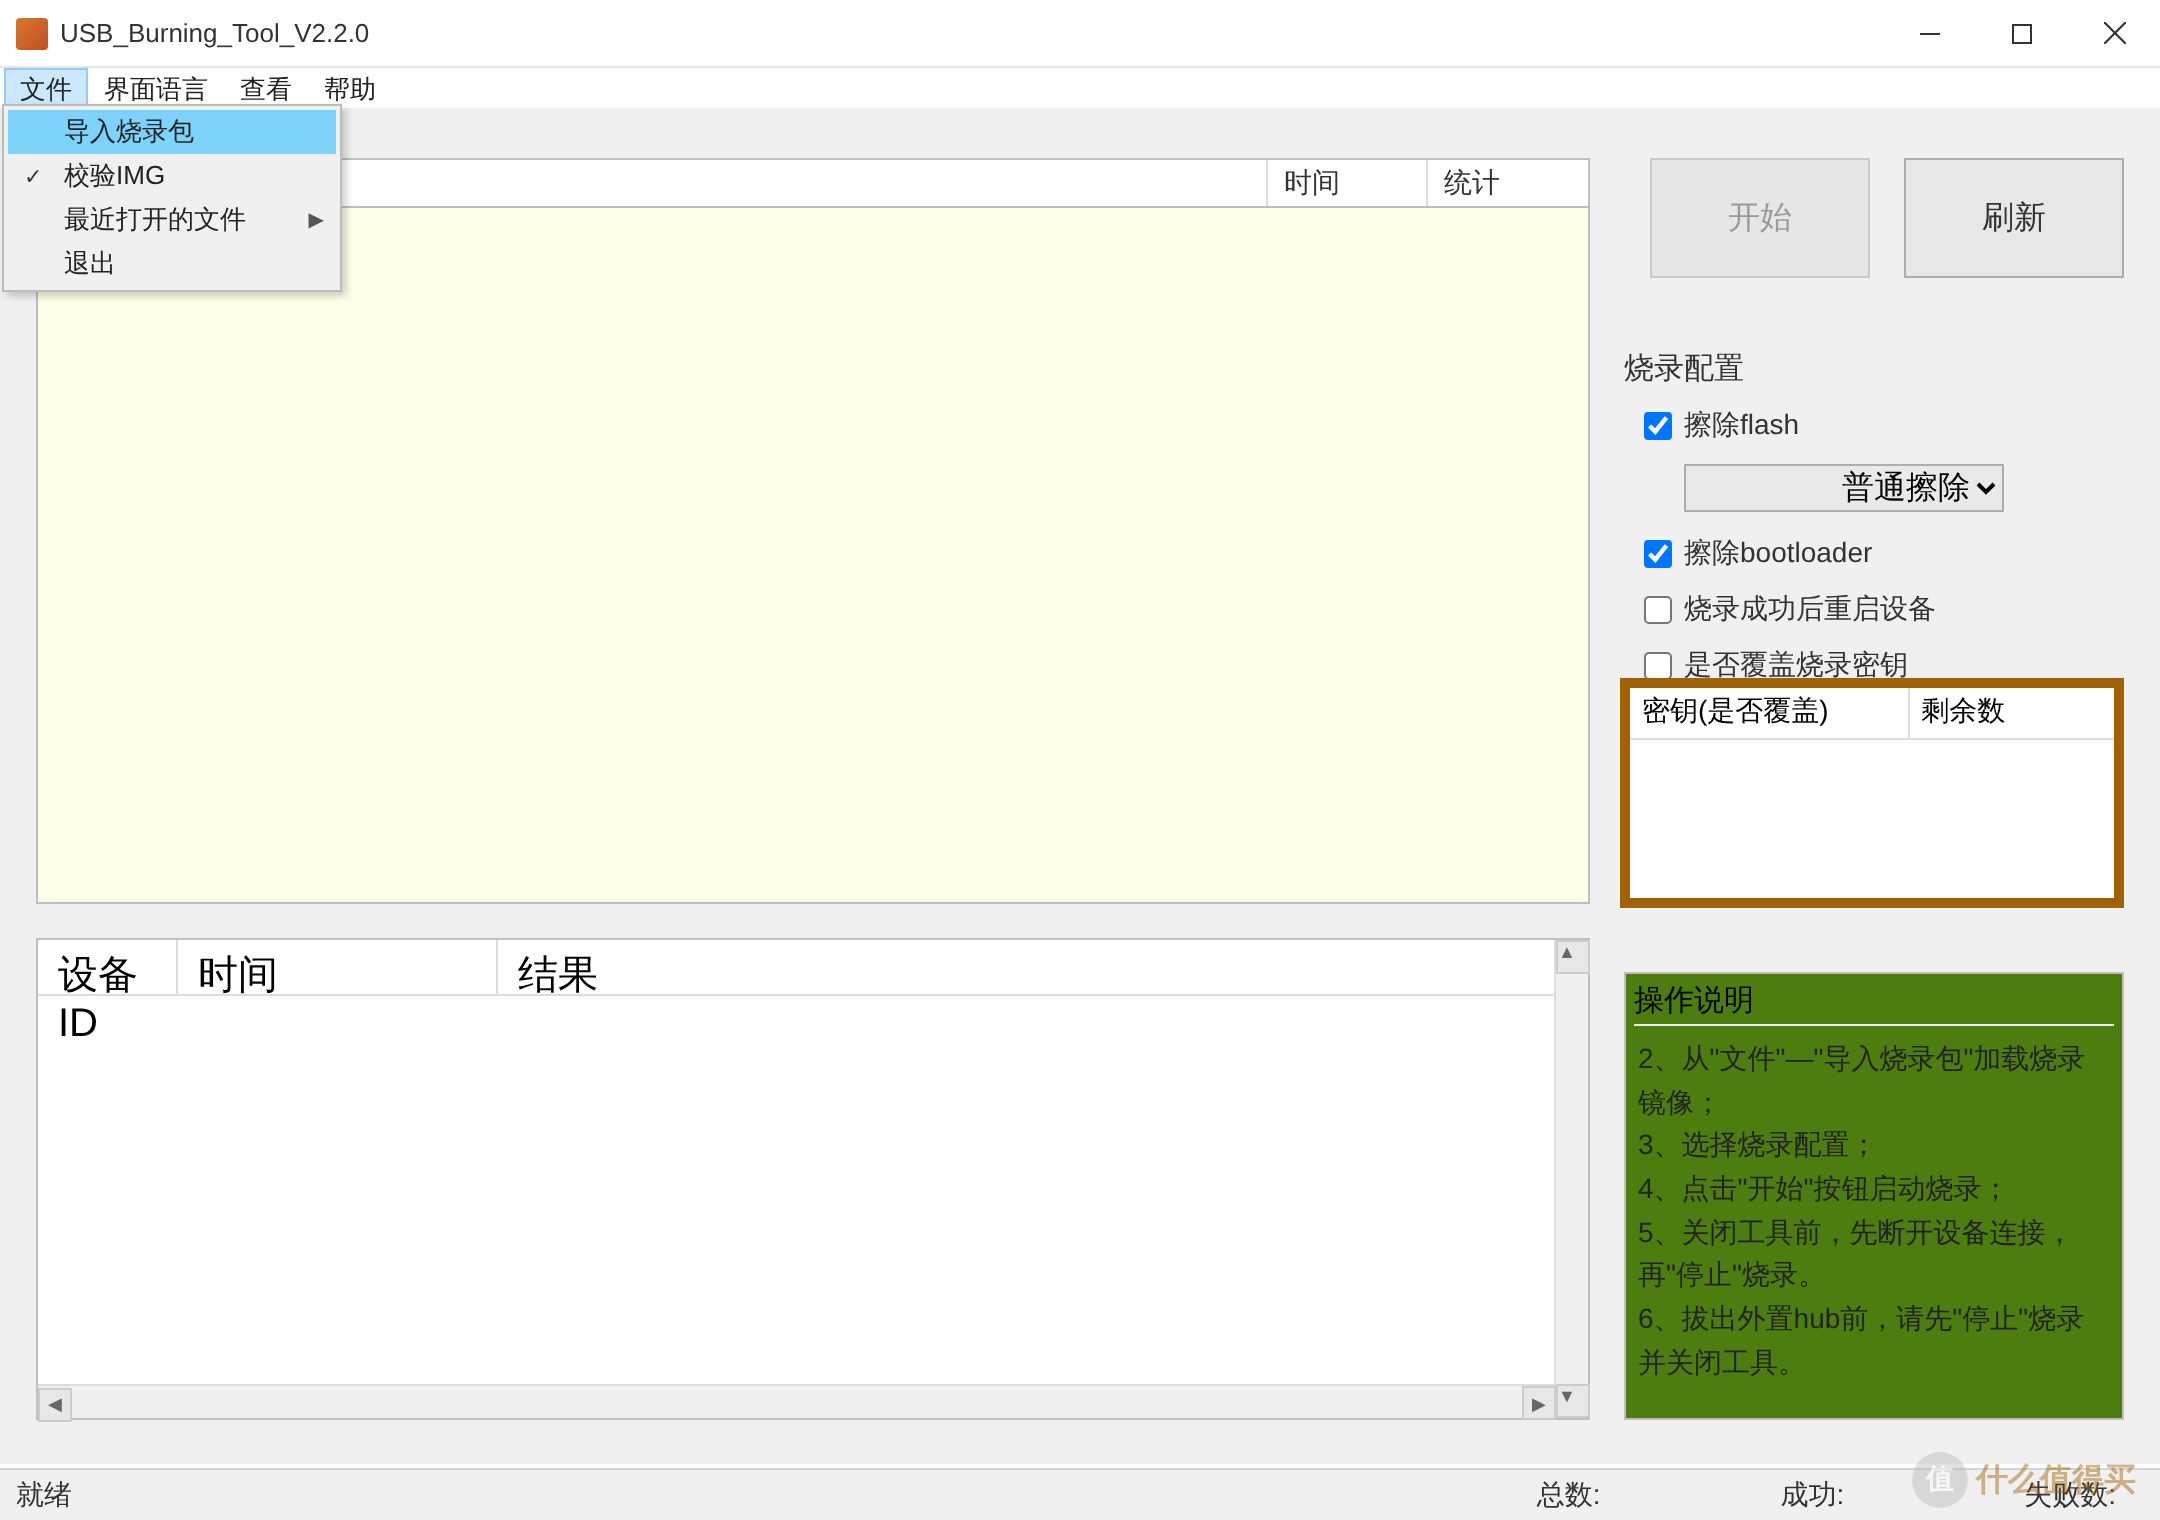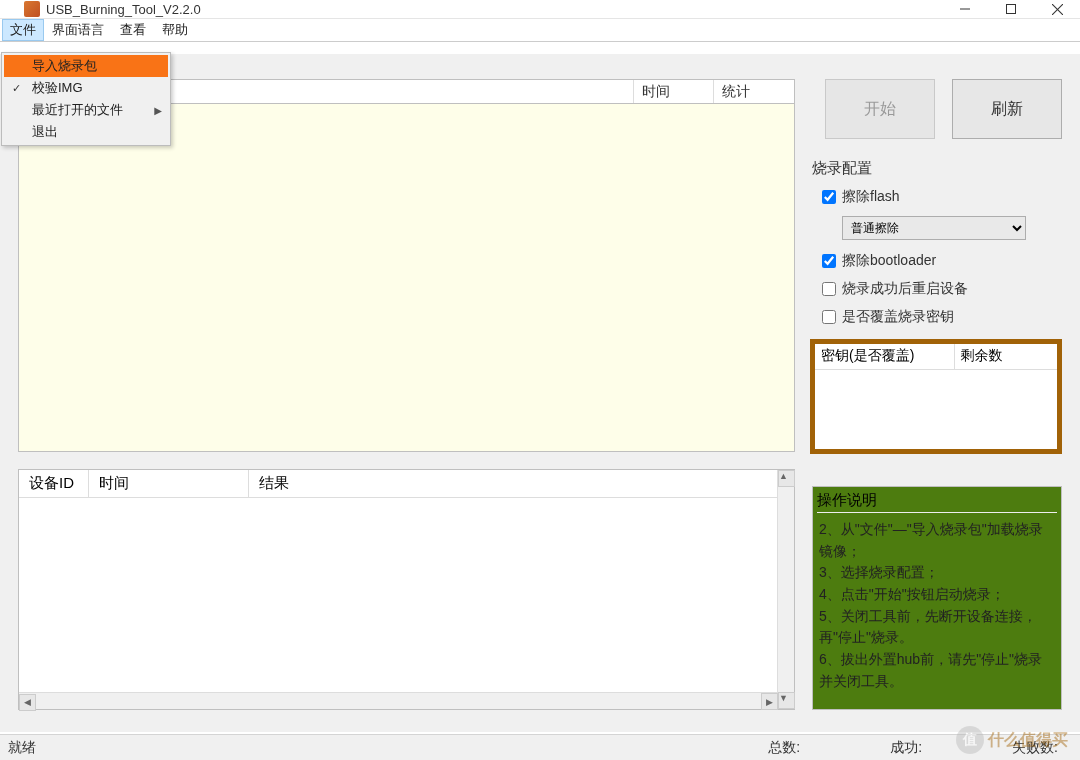--- a/index.html
+++ b/index.html
@@ -6,26 +6,26 @@
     body {
       font-family: "Microsoft YaHei", "Segoe UI", Tahoma, sans-serif;
       font-size: 13px;
       background: #fff;
       width: 1080px;
       height: 760px;
       overflow: hidden;
       position: relative;
     }
     .title-bar {
-      height: 19px;
+      height: 34px;
       background: #fff;
       border-bottom: 1px solid #e5e5e5;
       display: flex;
       align-items: center;
-      padding-left: 24px;
+      padding-left: 8px;
       padding-right: 0;
     }
     .title-bar .app-icon {
       width: 16px;
       height: 16px;
       background: linear-gradient(135deg, #d97730, #c05020);
       border-radius: 2px;
       margin-right: 6px;
     }
     .title-bar .title-text {
@@ -81,21 +81,21 @@
       height: 22px;
       display: flex;
       align-items: center;
       padding-left: 28px;
       padding-right: 18px;
       position: relative;
       color: #222;
       font-size: 13px;
     }
     .dropdown-item.highlighted {
-      background: #f97316;
+      background: #7dd3fc;
     }
     .dropdown-item .check {
       position: absolute;
       left: 8px;
       color: #333;
       font-size: 11px;
     }
     .dropdown-item .submenu-arrow {
       position: absolute;
       right: 6px;
@@ -163,21 +163,21 @@
       text-align: center;
     }
     .btn.disabled { color: #9a9a9a; border-color: #c9c9c9; background: #e6e6e6; }
     .btn-start { position: absolute; right: 145px; top: 25px; }
     .btn-refresh { position: absolute; right: 18px; top: 25px; background: #e7e7e7; }
 
     
     .config-panel {
       position: absolute;
       right: 18px;
-      top: 105px;
+      top: 121px;
       width: 250px;
     }
     .config-title {
       font-size: 15px;
       color: #333;
       margin-bottom: 10px;
     }
     .checkbox-row {
       display: flex;
       align-items: center;
@@ -187,26 +187,27 @@
       color: #333;
     }
     .checkbox-row input[type=checkbox] {
       width: 14px; height: 14px; margin-right: 6px;
     }
     .select-row {
       margin-left: 30px;
       margin-bottom: 12px;
     }
     .select-row select {
-      width: 184px;
+      width: 160px;
       height: 24px;
       border: 1px solid #adadad;
       background: #e9e9e9;
-      font-size: 12px;
+      font-size: 16px;
       padding-left: 4px;
+      text-align: right;
     }
     
     .keys-box {
       position: absolute;
       right: 18px;
       top: 285px;
       width: 252px;
       height: 115px;
       border: 5px solid #a16207;
       background: #fff;
@@ -222,21 +223,21 @@
       left: 18px;
       right: 285px;
       top: 415px;
       bottom: 22px;
       background: #fff;
       border: 1px solid #bfbfbf;
     }
     .device-header { display: flex; height: 28px; border-bottom: 1px solid #ddd; }
     .device-header div {
       padding: 4px 10px;
-      font-size: 15px;
+      font-size: 20px;
       border-right: 1px solid #ddd;
     }
     .device-header .c1 { width: 70px; }
     .device-header .c2 { width: 160px; }
     .device-header .c3 { flex: 1; border-right: none; }
     .device-scroll {
       position: absolute;
       bottom: 0; left: 0; right: 16px;
       height: 17px;
       background: #f0f0f0;

